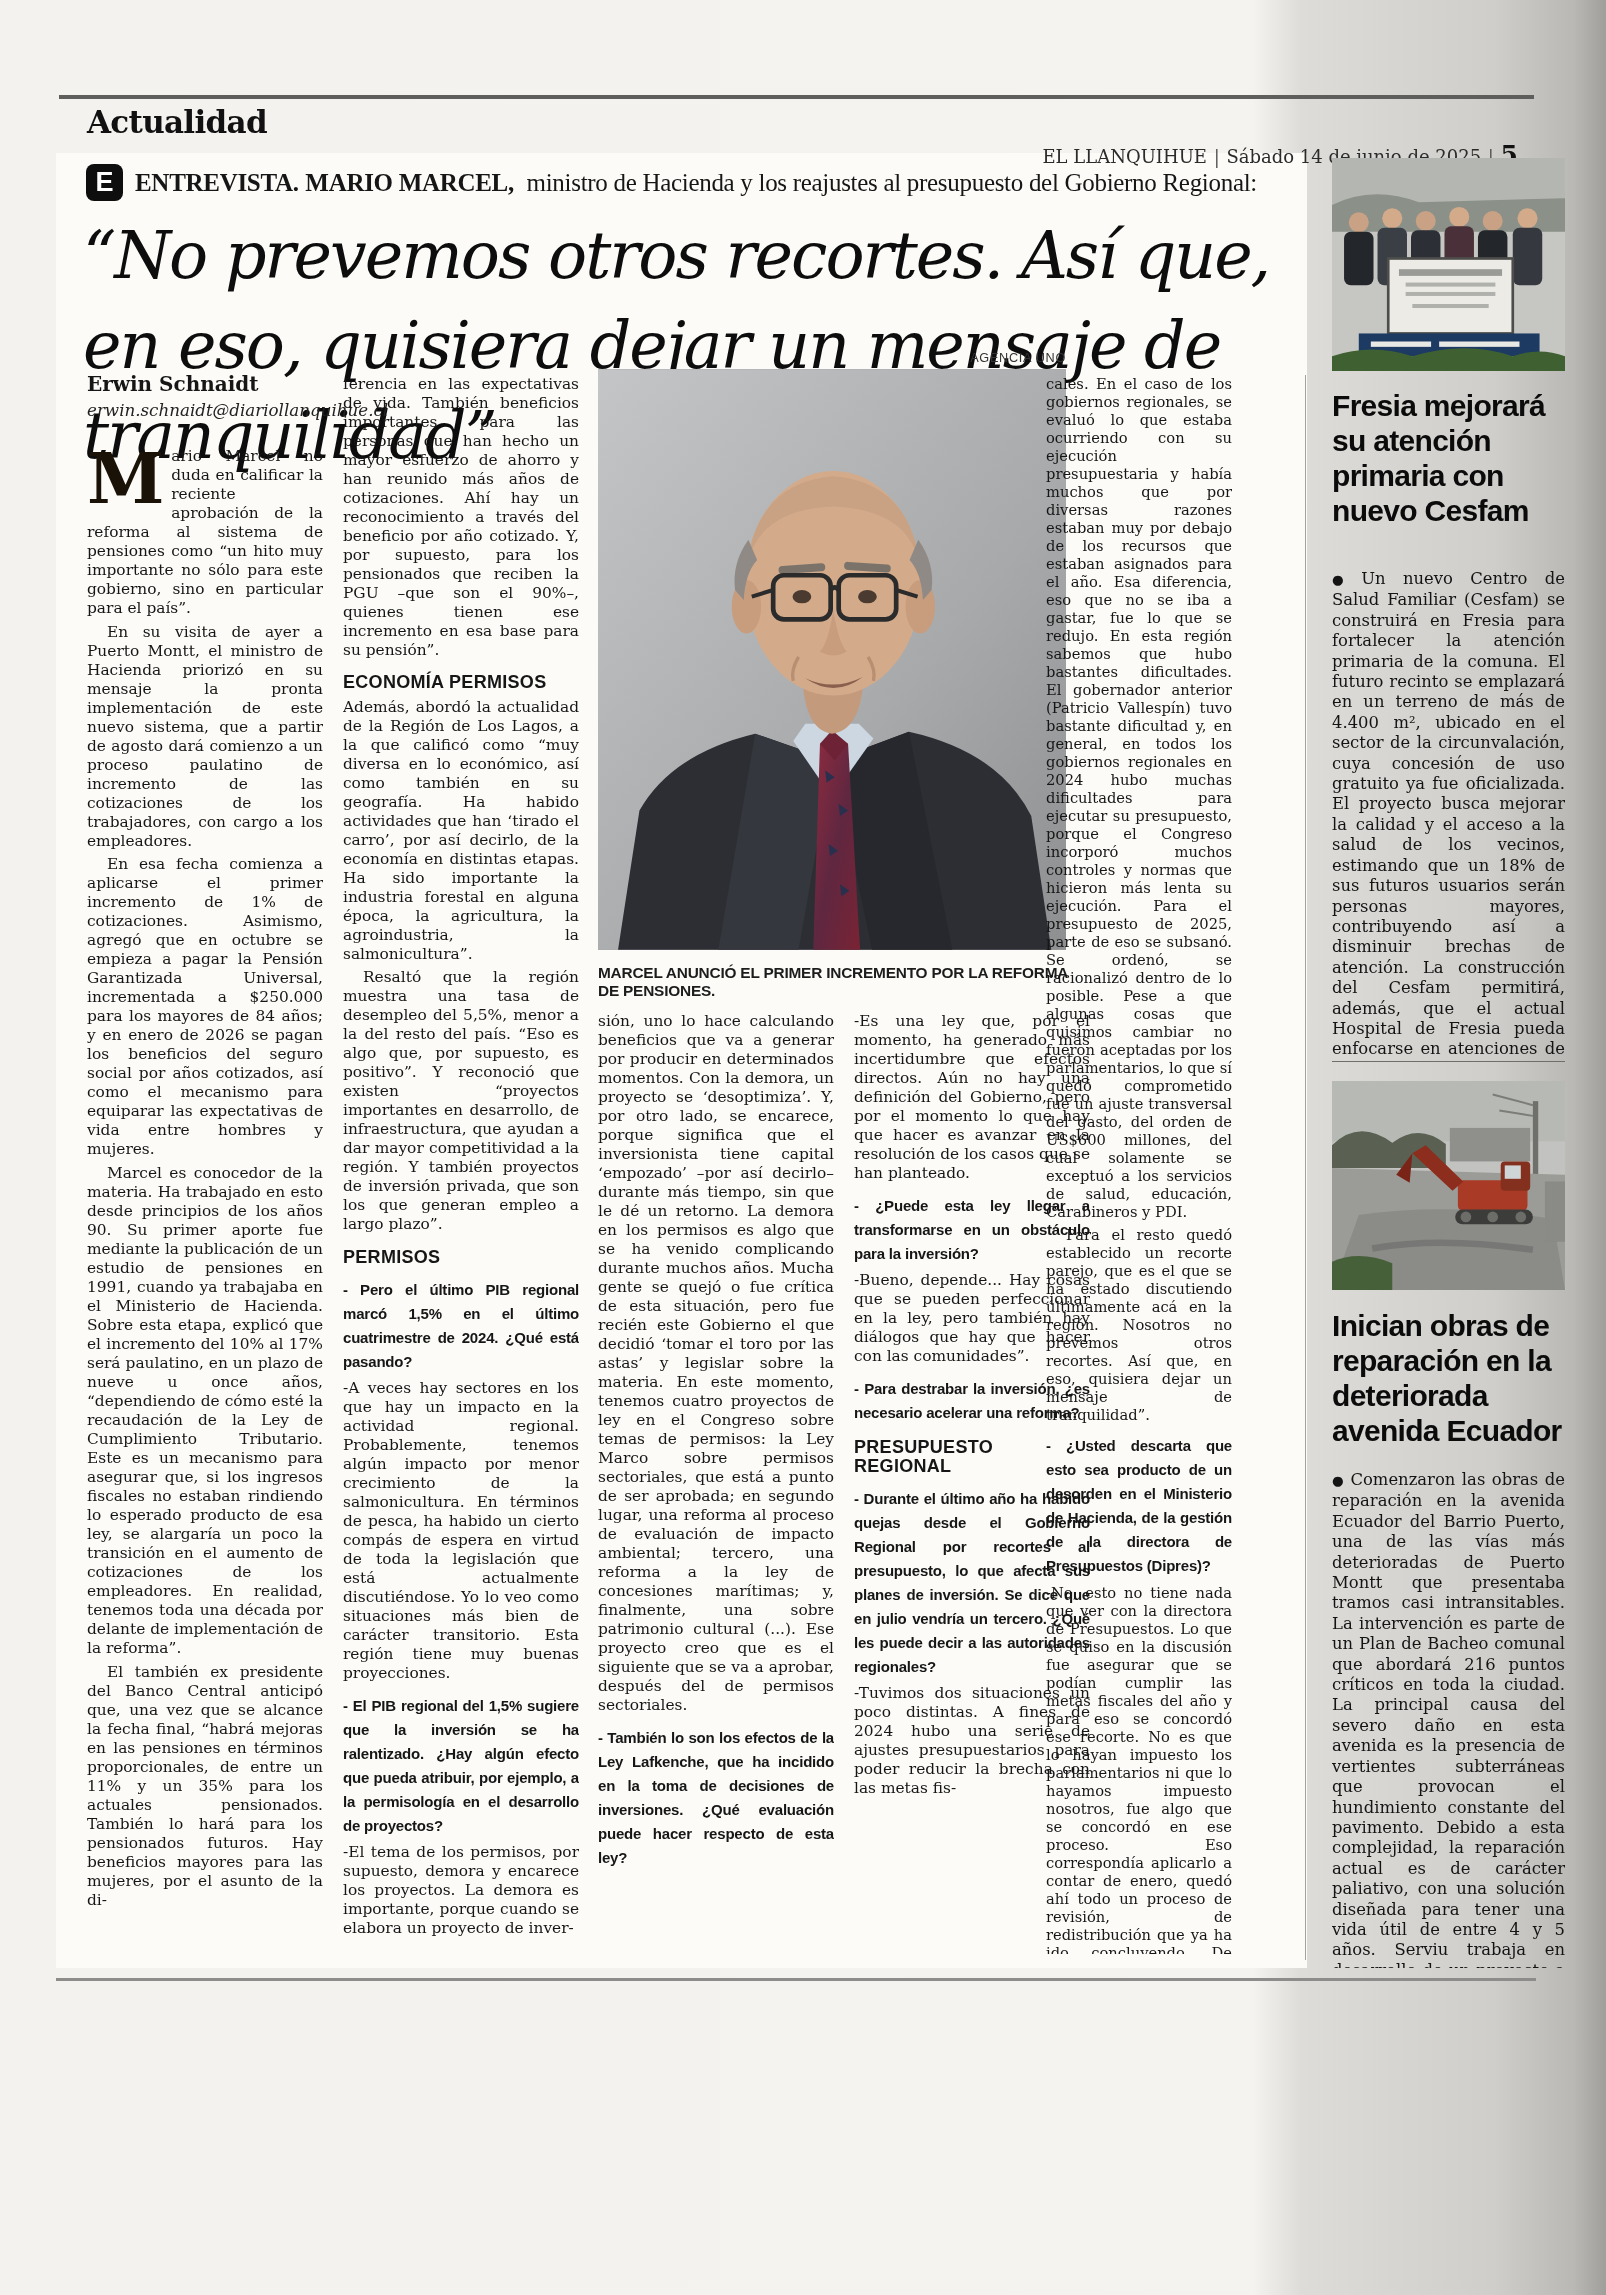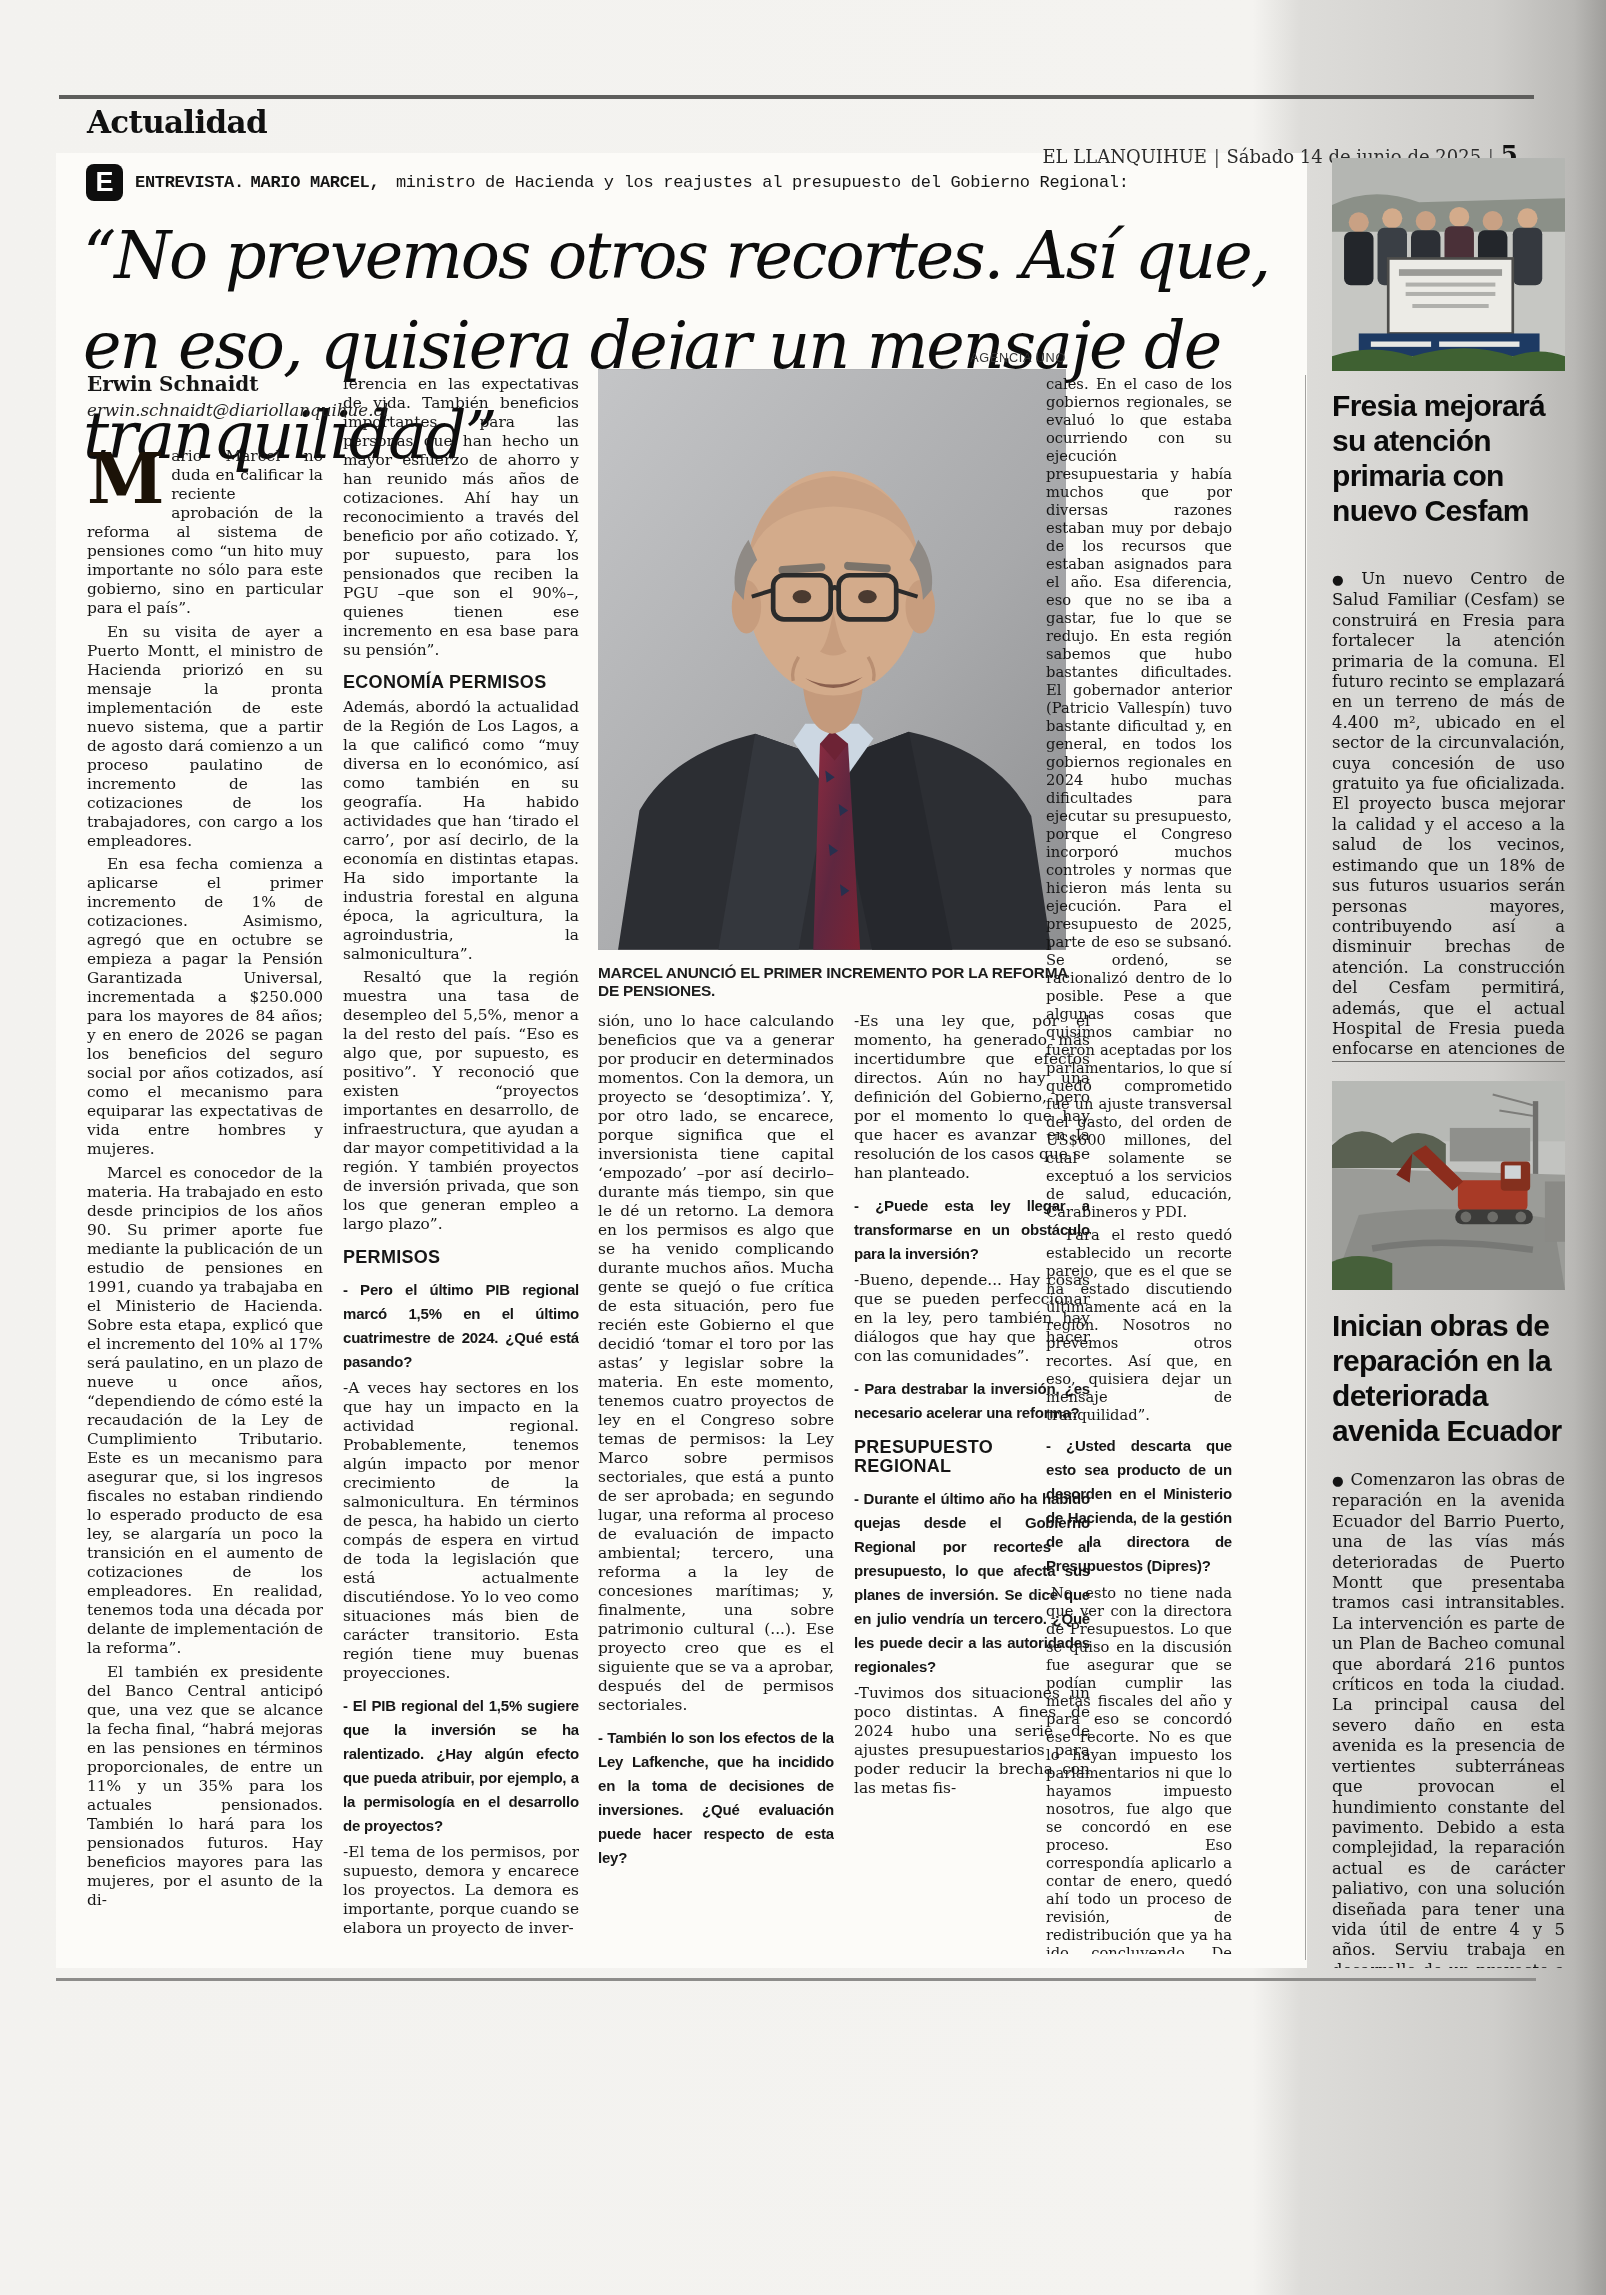--- a/index.html
+++ b/index.html
@@ -12,21 +12,21 @@
   
   .top-rule{position:absolute;left:59px;top:95px;width:1475px;height:4px;background:#5e5e5c;}
   .section-title{position:absolute;left:87px;top:104px;font-size:31px;font-weight:bold;letter-spacing:-0.7px;color:#111;}
   .dateline{position:absolute;right:88px;top:116px;font-size:18px;color:#2b2b2b;white-space:nowrap;margin-top:24px;}
   .dateline .sep{margin:0 6.7px;color:#555;}
   .dateline .pageno{font-size:25px;font-weight:bold;color:#111;}
   
   .kicker{position:absolute;left:86px;top:163px;height:39px;display:flex;align-items:center;}
   .e-box{width:37px;height:37px;background:#0e0e0e;border-radius:8px;display:flex;align-items:center;justify-content:center;margin-right:12px;}
   .e-box span{color:#fff;font-family:"Liberation Sans",sans-serif;font-weight:bold;font-size:27px;}
-  .kicker-text{font-family:Liberation Mono, monospace;font-size:17px;letter-spacing:-0.3px;}
+  .kicker-text{font-family:Liberation Serif, serif;font-size:25px;letter-spacing:-0.3px;}
   .kicker-text .b{font-weight:bold;margin-right:6.7px;}
   
   .headline{position:absolute;left:83px;top:211px;width:1205px;
     font-family:"DejaVu Serif",serif;font-style:italic;font-weight:500;
     font-size:65px;line-height:90px;letter-spacing:-2px;color:#0d0d0d;}
   
   .byline{position:absolute;left:87px;top:372px;width:236px;}
   .byline .author{font-size:20px;font-weight:bold;}
   .byline .email{font-size:16.7px;font-style:italic;margin-top:4px;color:#222;}
   

